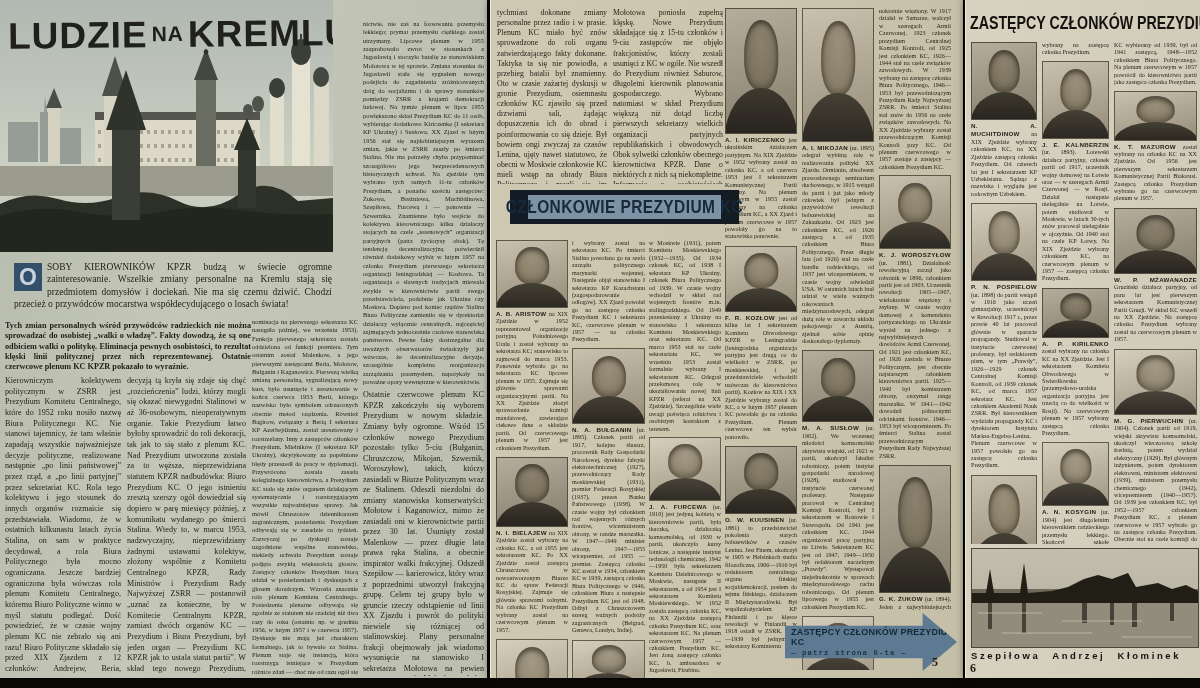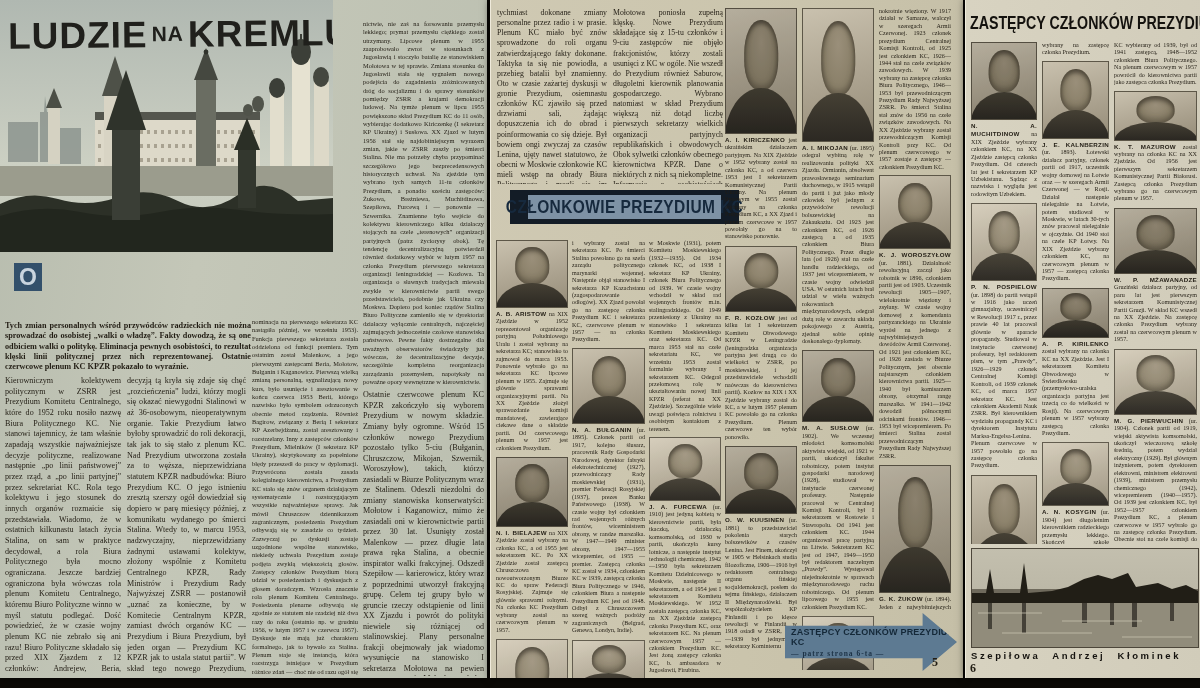--- a/index.html
+++ b/index.html
@@ -62,21 +62,21 @@
   #mc2{left:81px;top:240px;width:73px;height:438px;}
   #mc3{left:158px;top:240px;width:72px;height:438px;}
   #mc4{left:234px;top:8px;width:72px;height:670px;}
   #mc5{left:311px;top:8px;width:72px;height:662px;}
   #mc6{left:388px;top:8px;width:72px;height:602px;}
   #marrow{left:294px;top:613px;width:172px;height:58px;
           background:#5d7a92;clip-path:polygon(0 22%,80% 22%,80% 0,100% 50%,80% 100%,80% 78%,0 78%);
           display:flex;flex-direction:column;justify-content:center;align-items:flex-start;
           padding-left:6px;box-sizing:border-box;}
   #marrow .l1{font-family:"Liberation Sans",sans-serif;font-weight:bold;font-size:9px;color:#142838;letter-spacing:.2px;}
-  #marrow .l2{font-family:Liberation Serif, serif;font-weight:bold;font-size:7.5px;color:#1d3347;margin-top:2px;letter-spacing:1px;}
+  #marrow .l2{font-family:Liberation Mono, monospace;font-weight:bold;font-size:7.5px;color:#1d3347;margin-top:2px;letter-spacing:1px;}
   #mpage5{left:441px;top:655px;font-weight:bold;font-size:12px;}
 
   
   #rheader{left:4px;top:12px;width:230px;font-family:"Liberation Sans",sans-serif;font-weight:bold;
            font-size:14.5px;color:#14120e;white-space:nowrap;transform:scale(.98,1.3);transform-origin:left top;}
   .rcol{position:absolute;overflow:hidden;}
   #rc1{left:5px;top:42px;width:66px;height:502px;}
   #rc2{left:76px;top:42px;width:67px;height:502px;}
   #rc3{left:148px;top:42px;width:83px;height:502px;}
   #rphoto{left:5px;top:548px;width:226px;height:98px;overflow:hidden;border:1px solid #4c463a;}
@@ -136,21 +136,21 @@
       <polygon points="106,130 126,70 146,130" fill="#2f332b"></polygon>
       <rect x="238" y="148" width="18" height="60" fill="#33372e"></rect>
         <polygon points="234,150 247,118 260,150" fill="#2b2f26"></polygon>
     </svg>
     <div id="ltitle">
       <span class="big">LUDZIE</span><span class="small">NA</span><span class="big">KREMLU</span>
     </div>
   </div>
 
   <div class="txt" id="lead">
-    <span class="dropcap">O</span>
+    <span class="dropcap">O</span><span>SOBY KIEROWNIKÓW KPZR budzą w świecie ogromne zainteresowanie. Wszelkie zmiany personalne na Kremlu stają się przedmiotem domysłów i dociekań. Nie ma się czemu dziwić. Chodzi przecież o przywódców mocarstwa współdecydującego o losach świata!</span>
   </div>
   <div class="txt" id="lbold">Tych zmian personalnych wśród przywódców radzieckich nie można sprowadzać do osobistej „walki o władzę”. Fakty dowodzą, że są one odbiciem walki o politykę. Eliminacja pewnych osobistości, to rezultat klęski linii politycznej przez nich reprezentowanej. Ostatnie czerwcowe plenum KC KPZR pokazało to wyraźnie.</div>
   <div class="txt" id="lcol1">Kierowniczym kolektywem politycznym w ZSRR jest Prezydium Komitetu Centralnego, które do 1952 roku nosiło nazwę Biura Politycznego KC. Nie stanowi tajemnicy, że tam właśnie zapadają wszystkie najważniejsze decyzje polityczne, realizowane następnie „po linii państwowej” przez rząd, a „po linii partyjnej” przez sekretariat KC.  Rola tego kolektywu i jego stosunek do innych organów rozmaicie się przedstawiała. Wiadomo, że w ostatnich kilkunastu latach życia Stalina, on sam w praktyce decydował, a rola Biura Politycznego była mocno ograniczana. Jeszcze bardziej ograniczona była wówczas rola plenum Komitetu Centralnego, któremu Biuro Polityczne winno w myśl statutu podlegać. Dość powiedzieć, że w czasie wojny plenum KC nie zebrało się ani razu!  Biuro Polityczne składało się przed XIX Zjazdem z 12 członków: Andrejew, Beria, Bułganin, Chruszczow, Kaganowicz, Kosygin, Malenkow, Mikojan, Mołotow, Stalin, Szwernik, Woroszyłow. Na XIX Zjeździe w październiku 1952 Biuro Polityczne przemianowano na Prezydium KC i powiększono do liczby 25 członków i 11 zastępców. Za</div>
   <div class="txt" id="lcol2">decyzją tą kryła się zdaje się chęć „rozcieńczenia” ludzi, którzy mogli się okazać niewygodni Stalinowi w aż 36-osobowym, nieoperatywnym organie. Takie Prezydium łatwo byłoby sprowadzić do roli dekoracji, tak jak to się stało z plenum KC. Nad Prezydium utworzona została za to węższa, nieprzewidziana statutem KPZR nadbudówka: Biuro Prezydium KC.  O jego istnieniu zresztą szerszy ogół dowiedział się dopiero w parę miesięcy później, z komunikatu wydanego po śmierci Stalina. Wtedy to, w marcu 1953, nadzwyczajny, nieprzewidziany żadnymi ustawami kolektyw, złożony wspólnie z Komitetu Centralnego KPZR, Rady Ministrów i Prezydium Rady Najwyższej ZSRR — postanowił „uznać za konieczne, by w Komitecie Centralnym KPZR, zamiast dwóch organów KC — Prezydium i Biura Prezydium, był jeden organ — Prezydium KC KPZR jak to ustala statut partii”.  W skład tego nowego Prezydium, ograniczonego „w celu zapewnienia większej operatywności” do 10 członków i 4 zastępców, weszli jako członkowie: Malenkow, Beria, Mołotow, Woroszyłow, Chruszczow, Bułganin, Kaganowicz, Mikojan, Saburow i Pierwuchin.</div>
   <div class="txt" id="lcol3">nominacja na pierwszego sekretarza KC nastąpiła później, we wrześniu 1953). Funkcja pierwszego sekretarza została oddzielona od funkcji premiera. Tym ostatnim został Malenkow, a jego pierwszymi zastępcami Beria, Mołotow, Bułganin i Kaganowicz.  Pierwszą wielką zmianą personalną, sygnalizującą nowy kurs, było usunięcie i aresztowanie w końcu czerwca 1953 Berii, którego nazwisko było symbolem odrzuconych obecnie metod rządzenia. Również Bagirow, związany z Berią I sekretarz KP Azerbejdżanu, został aresztowany i rozstrzelany. Inny z zastępców członków Prezydium, Mielników (I sekretarz KP Ukrainy), skrytykowany za popełnione błędy przeszedł do pracy w dyplomacji.  Przywrócona została zasada kolegialnego kierownictwa, a Prezydium KC stało się znów organem działającym systematycznie i rozstrzygającym wszystkie najważniejsze sprawy. Jak mówił Chruszczow dziennikarzom zagranicznym, posiedzenia Prezydium odbywają się w zasadzie co tydzień. Zazwyczaj po dyskusji zostaje uzgodnione wspólne stanowisko, niekiedy uchwała Prezydium zostaje podjęta zwykłą większością głosów. Zastępcy członków Prezydium biorą udział w posiedzeniach i dyskusjach z głosem doradczym.  Wzrosła znacznie rola plenum Komitetu Centralnego. Posiedzenia plenarne odbywają się zgodnie ze statutem nie rzadziej niż dwa razy do roku (ostatnio np. w grudniu 1956, w lutym 1957 i w czerwcu 1957). Dyskusje nie mają już charakteru formalnego, jak to bywało za Stalina. Plenum staje się instancją, która rozstrzyga istniejące w Prezydium różnice zdań — choć nie od razu ogół się o tych różnicach zwykle dowiaduje. Tak np. plenum styczniowe w 1955 skrytykowało politykę rolną Malenkowa, po czym nastąpiła jego dymisja ze stanowiska premiera. Przypieczętowany został wtedy kurs polityki gospodarczej: wzrost stopy życiowej oparto głównie na zmianach w rol-</div>
   <div class="abs" id="lcol4">
     <div class="sm">nictwie, nie zaś na forsowaniu przemysłu lekkiego; prymat przemysłu ciężkiego został utrzymany.  Lipcowe plenum w 1955 zaaprobowało zwrot w stosunkach z Jugosławią i stoczyło batalię ze stanowiskiem Mołotowa w tej sprawie. Zmiana stosunku do Jugosławii stała się sygnałem nowego podejścia do zagadnienia zróżnicowanych dróg do socjalizmu i do sprawy stosunków pomiędzy ZSRR a krajami demokracji ludowej. Na tymże plenum w lipcu 1955 powiększono skład Prezydium KC do 11 osób, wybierając dodatkowo Kiriczenkę (I sekretarz KP Ukrainy) i Susłowa.  XX Zjazd w lutym 1956 stał się najdobitniejszym wyrazem zmian, jakie w ZSRR zaszły po śmierci Stalina. Nie ma potrzeby chyba przypominać szczegółowo jego bezprecedensowych historycznych uchwał. Na zjeździe tym wybrano tych samych 11-tu członków Prezydium, a ponadto sześciu zastępców: Żukowa, Breżniewa, Muchitdinowa, Szepiłowa, Furcewą i — ponownie — Szwernika. Znamienne było wejście do kolektywu kierowniczego kilku działaczy stojących na czele „terenowych” organizacji partyjnych (patrz życiorysy obok).  Tę tendencję decentralizacyjną potwierdził również dodatkowy wybór w lutym 1957 na członka Prezydium pierwszego sekretarza organizacji leningradzkiej — Kozłowa. Ta organizacja o sławnych tradycjach miewała zwykle w kierownictwie partii swego przedstawiciela, podobnie jak Ukraina czy Moskwa. Dopiero pod koniec rządów Stalina Biuro Polityczne zamieniło się w dyrektoriat działaczy wyłącznie centralnych, najczęściej zajmujących jednocześnie czołowe stanowiska państwowe. Pewne fakty dostrzegalne dla uważnych obserwatorów świadczyły już wówczas, że decentralizacyjne decyzje, szczególnie kompletna reorganizacja zarządzania przemysłem, napotykały na poważne opory wewnętrzne w kierownictwie.</div>
     <div class="lg">Ostatnie czerwcowe plenum KC KPZR zakończyło się wyborem Prezydium w nowym składzie. Zmiany były ogromne. Wśród 15 członków nowego Prezydium pozostało tylko 5-ciu (Bułganin, Chruszczow, Mikojan, Szwernik, Woroszyłow), takich, którzy zasiadali w Biurze Politycznym wraz ze Stalinem. Odeszli niezdolni do zmiany stanowiska konserwatyści: Mołotow i Kaganowicz, mimo że zasiadali oni w kierownictwie partii przez 30 lat. Usunięty został Malenkow — przez długie lata prawa ręka Stalina, a obecnie inspirator walki frakcyjnej. Odszedł Szepiłow — karierowicz, który wraz z poprzednimi utworzył frakcyjną grupę. Celem tej grupy było w gruncie rzeczy odstąpienie od linii XX Zjazdu i powrót do polityki niewiele się różniącej od stalinowskiej. Plany personalne frakcji obejmowały jak wiadomo wysunięcie na stanowisko I sekretarza Mołotowa na pewien czas, a następnie Malenkowa, który miał od razu zostać premierem.  Warto przy tym podkreślić rzecz charakterystyczną: frakcja opozycyjna chciała rozstrzygnąć sprawę w gronie Prezydium. Licząc na przejściową formalną większość (trzej członkowie Prezydium byli nieobecni) frakcjoniści chcieli przeforsować swe wnioski i ogłosić na-</div>
   </div>
 </section>

